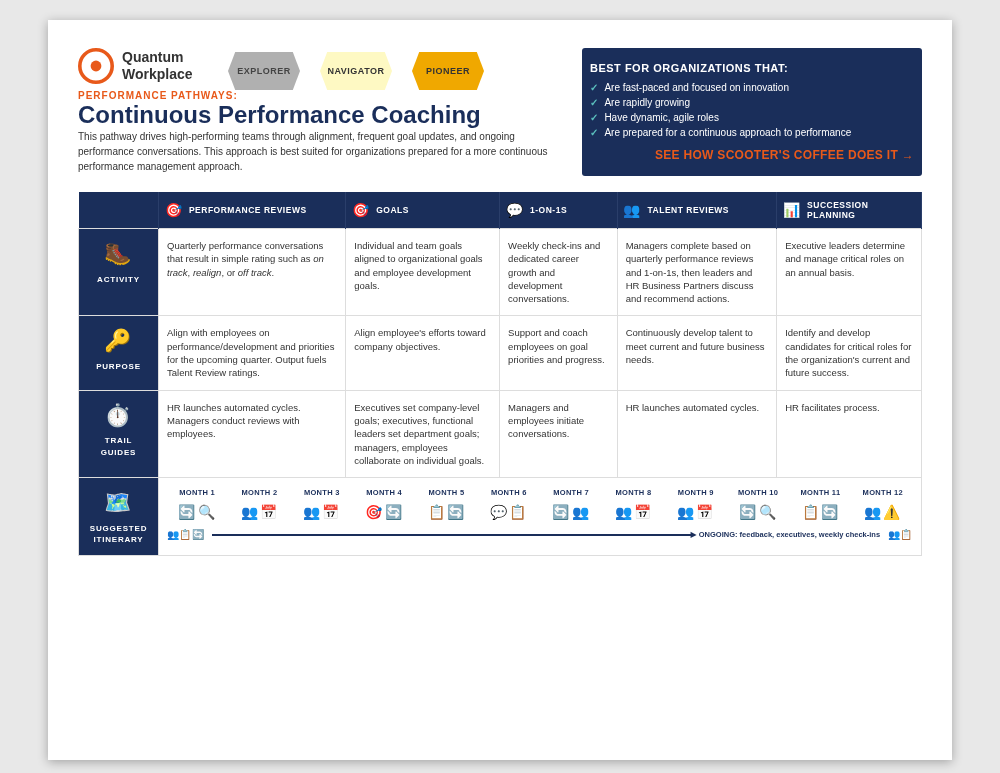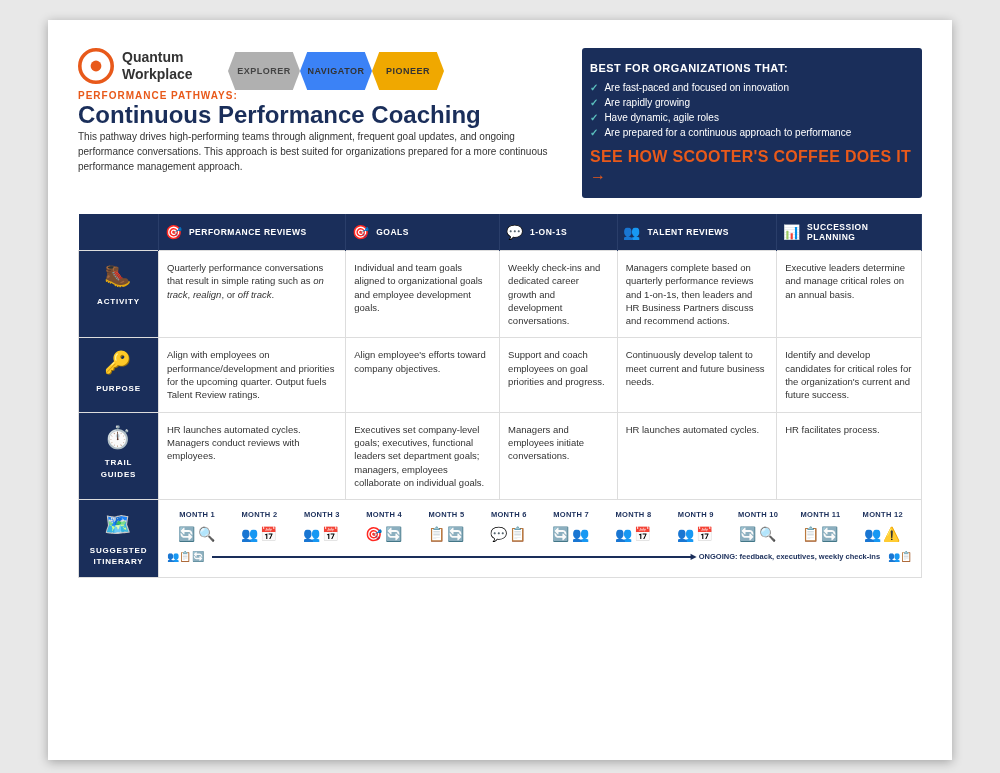--- a/index.html
+++ b/index.html
@@ -38,37 +38,37 @@
     }
     .logo-text {
       font-size: 14px;
       font-weight: bold;
       color: #333;
       line-height: 1.2;
     }
     .badges {
       display: flex;
       align-items: center;
-      gap: 0;
+      gap: 20px;
       margin-top: 4px;
       justify-content: flex-end;
     }
     .badge {
       display: flex;
       align-items: center;
       justify-content: center;
       width: 72px;
       height: 38px;
       font-size: 9px;
       font-weight: bold;
       letter-spacing: 0.5px;
       clip-path: polygon(10% 0%, 90% 0%, 100% 50%, 90% 100%, 10% 100%, 0% 50%);
     }
     .badge-explorer { background: #b0b0b0; color: #444; }
-    .badge-navigator { background: #3b82f6; color: #333; }
+    .badge-navigator { background: #fef9c3; color: #333; }
     .badge-pioneer { background: #f0a800; color: #333; }
     .best-for-box {
       margin-left: auto;
       background: #1a2e5a;
       color: white;
       padding: 14px 8px;
       width: 340px;
       border-radius: 3px;
     }
     .best-for-title {
@@ -102,22 +102,23 @@
       color: #1a2e5a;
     }
     .pathway-desc {
       font-size: 10px;
       color: #333;
       line-height: 1.5;
       max-width: 500px;
     }
     .scooter-link {
       color: #e8591a;
-      font-size: 16px;
-      font-weight: bold;
+      font-size: 12px;
+      font-weight: bold;
+      text-align: right;
       cursor: pointer;
       margin-top: 8px;
       letter-spacing: 0.3px;
     }
     
     .main-table {
       width: 100%;
       border-collapse: collapse;
       margin-top: 10px;
       font-size: 9px;

